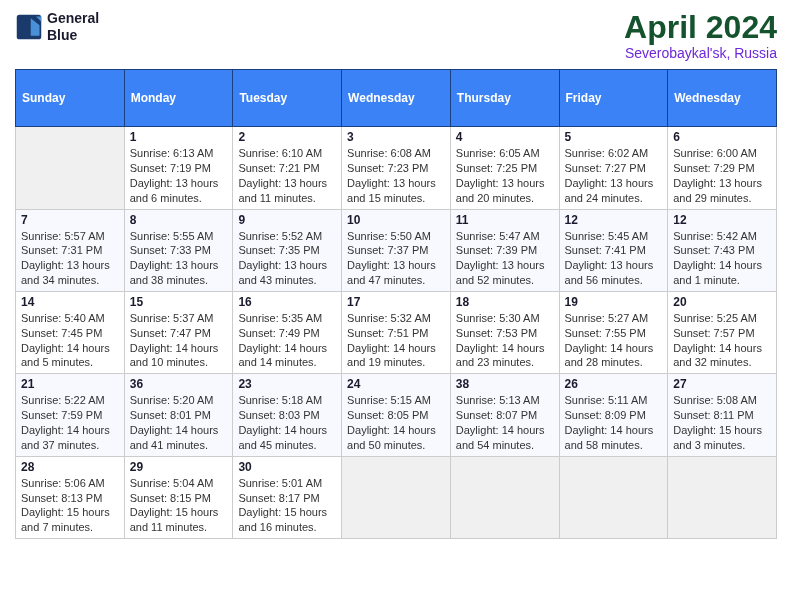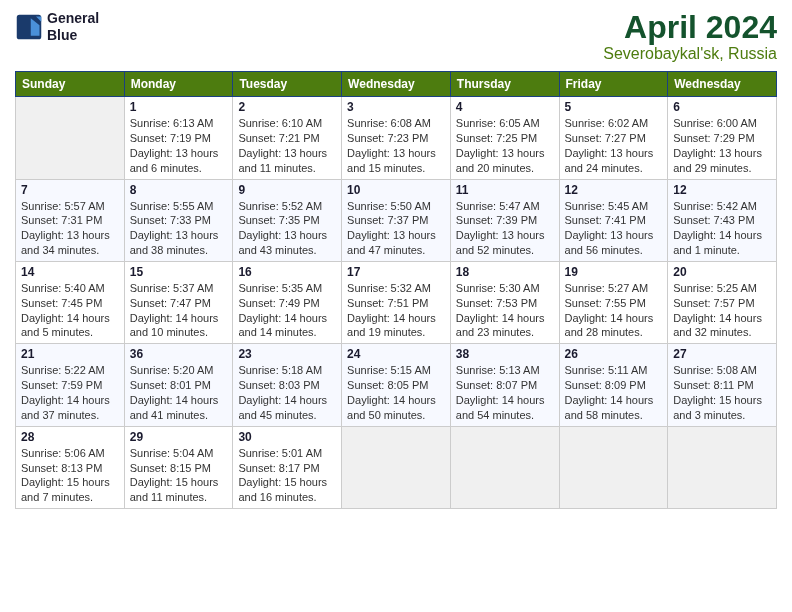--- a/index.html
+++ b/index.html
@@ -40,33 +40,33 @@
     .title-block {
       text-align: right;
     }
     .month-title {
       font-size: 32px;
       font-weight: bold;
       color: #14532d;
       line-height: 1.1;
     }
     .location {
-      font-size: 16px;
-      color: #4d7c0f;
+      font-size: 14px;
+      color: #6d28d9;
     }
     .calendar {
       width: 100%;
       border-collapse: collapse;
       table-layout: fixed;
     }
     .calendar th {
-      background: #4d7c0f;
+      background: #3b82f6;
       color: #fff;
       text-align: left;
-      padding: 5px 6px;
+      padding: 21px 6px;
       font-size: 12px;
       font-weight: bold;
       border: 1px solid #1a4080;
     }
     .calendar td {
       vertical-align: top;
       padding: 3px 5px;
       border: 1px solid #ccc;
       font-size: 9.5px;
       color: #333;

